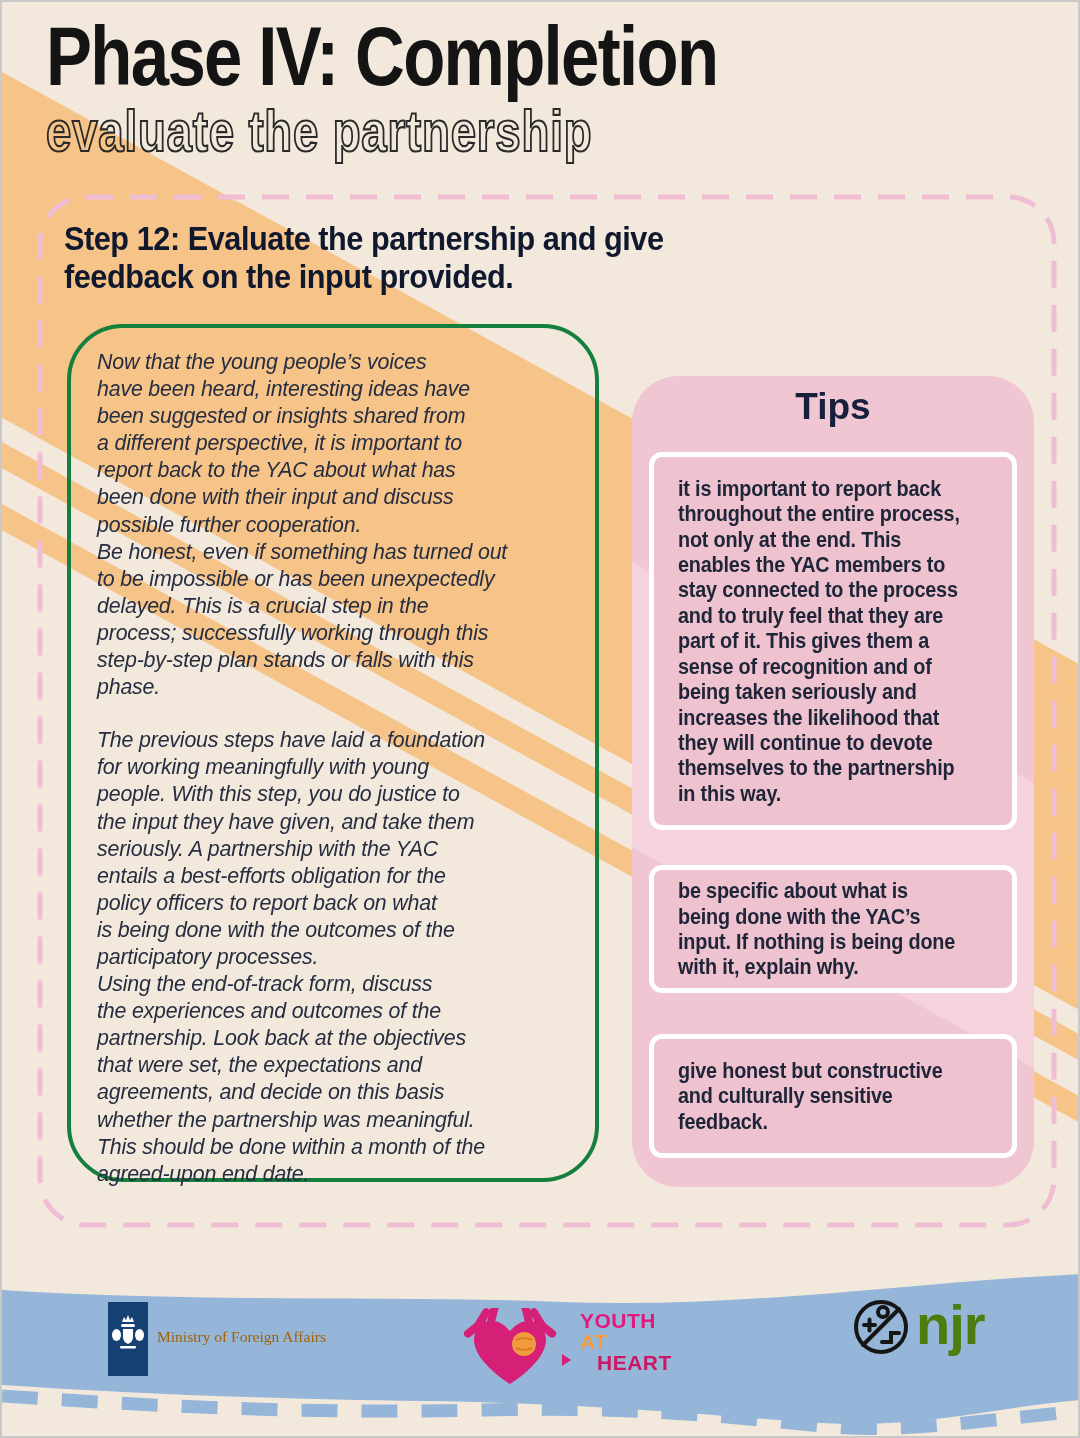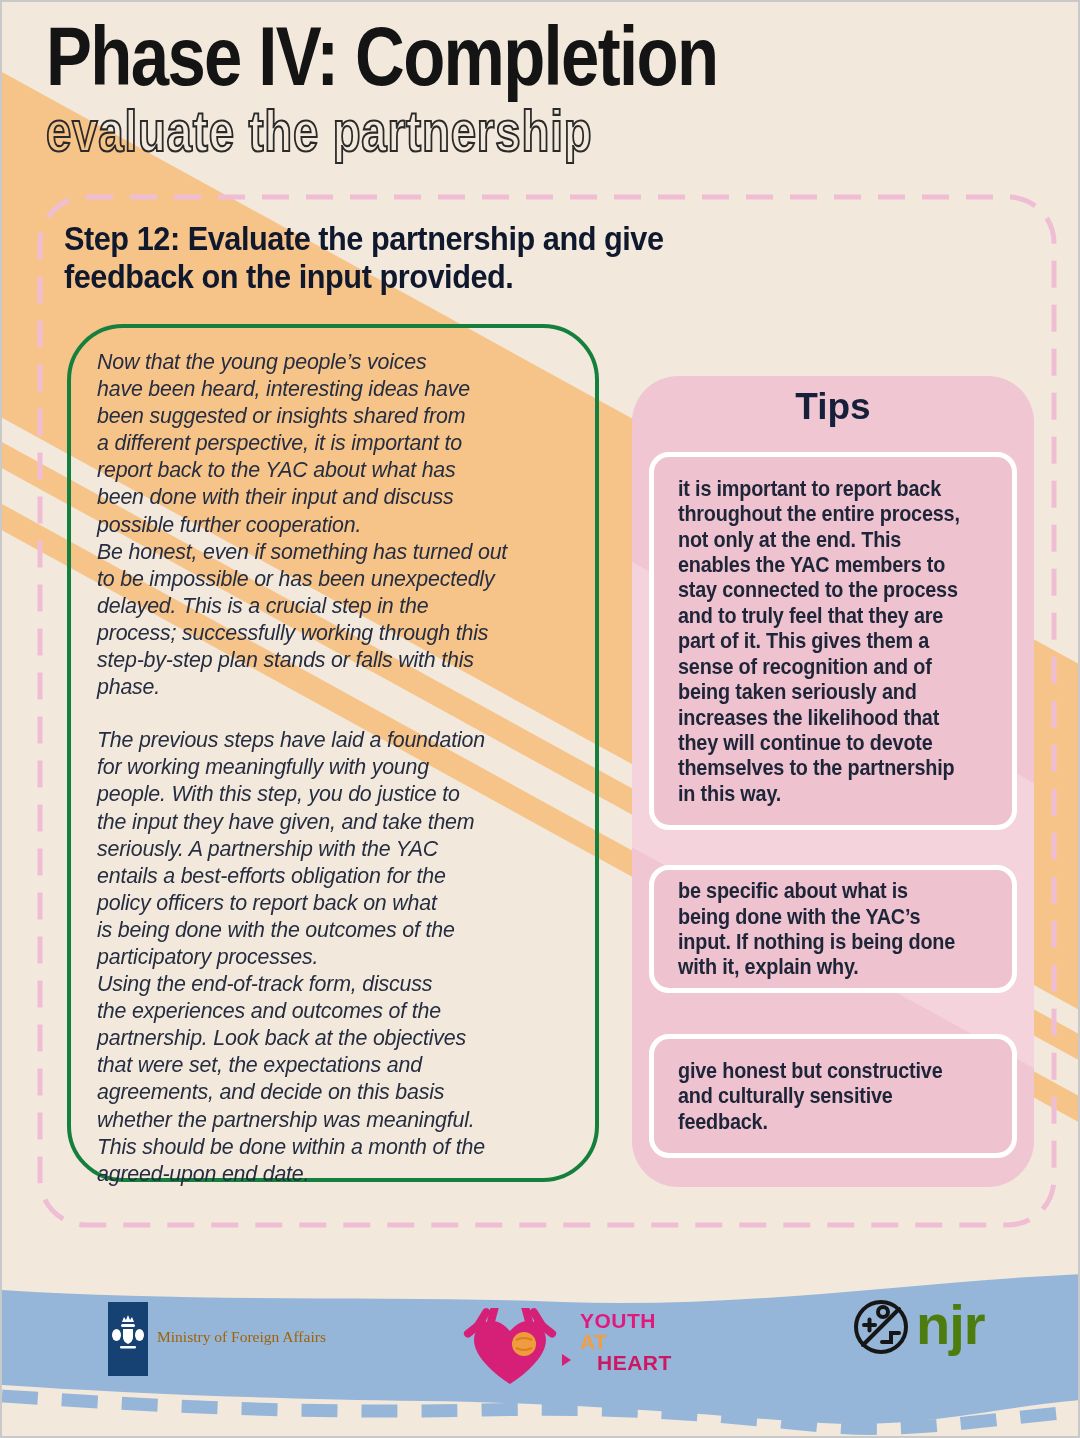--- a/index.html
+++ b/index.html
@@ -43,21 +43,21 @@
   
   .tips-panel{
     position:absolute;left:630px;top:368px;width:402px;height:811px;background:#f0c6d2;
     border-radius:46px;overflow:hidden;margin-top:6px;
   }
   .sweep{position:absolute;left:-120px;top:120px;width:1000px;height:250px;background:#f5d3dc;
     transform:rotate(28.8deg);transform-origin:0 0;}
   .tips-title{position:absolute;left:0;top:10px;width:100%;text-align:center;font-size:37px;font-weight:bold;color:#16203a;}
   .tip-card{
     position:absolute;left:17px;width:368px;box-sizing:border-box;background:#eec2cf;
-    border:5px solid #ffffff;border-radius:20px;display:flex;align-items:center;padding:0 16px 0 24px;
+    border:5px solid #ffffff;border-radius:13px;display:flex;align-items:center;padding:0 16px 0 24px;
   }
   .tip-card.c1{top:76px;height:378px;}
   .tip-card.c2{top:489px;height:128px;}
   .tip-card.c3{top:658px;height:124px;}
   .tip-text{font-size:22px;font-weight:bold;line-height:25.4px;color:#1e2538;white-space:pre-line;
     transform:scaleX(.9);transform-origin:left center;letter-spacing:-.2px;}
   
   .footer-svg{position:absolute;left:0;top:1255px;}
   .ministry-rect{position:absolute;left:106px;top:1300px;width:40px;height:74px;background:#154273;}
   .ministry-label{

